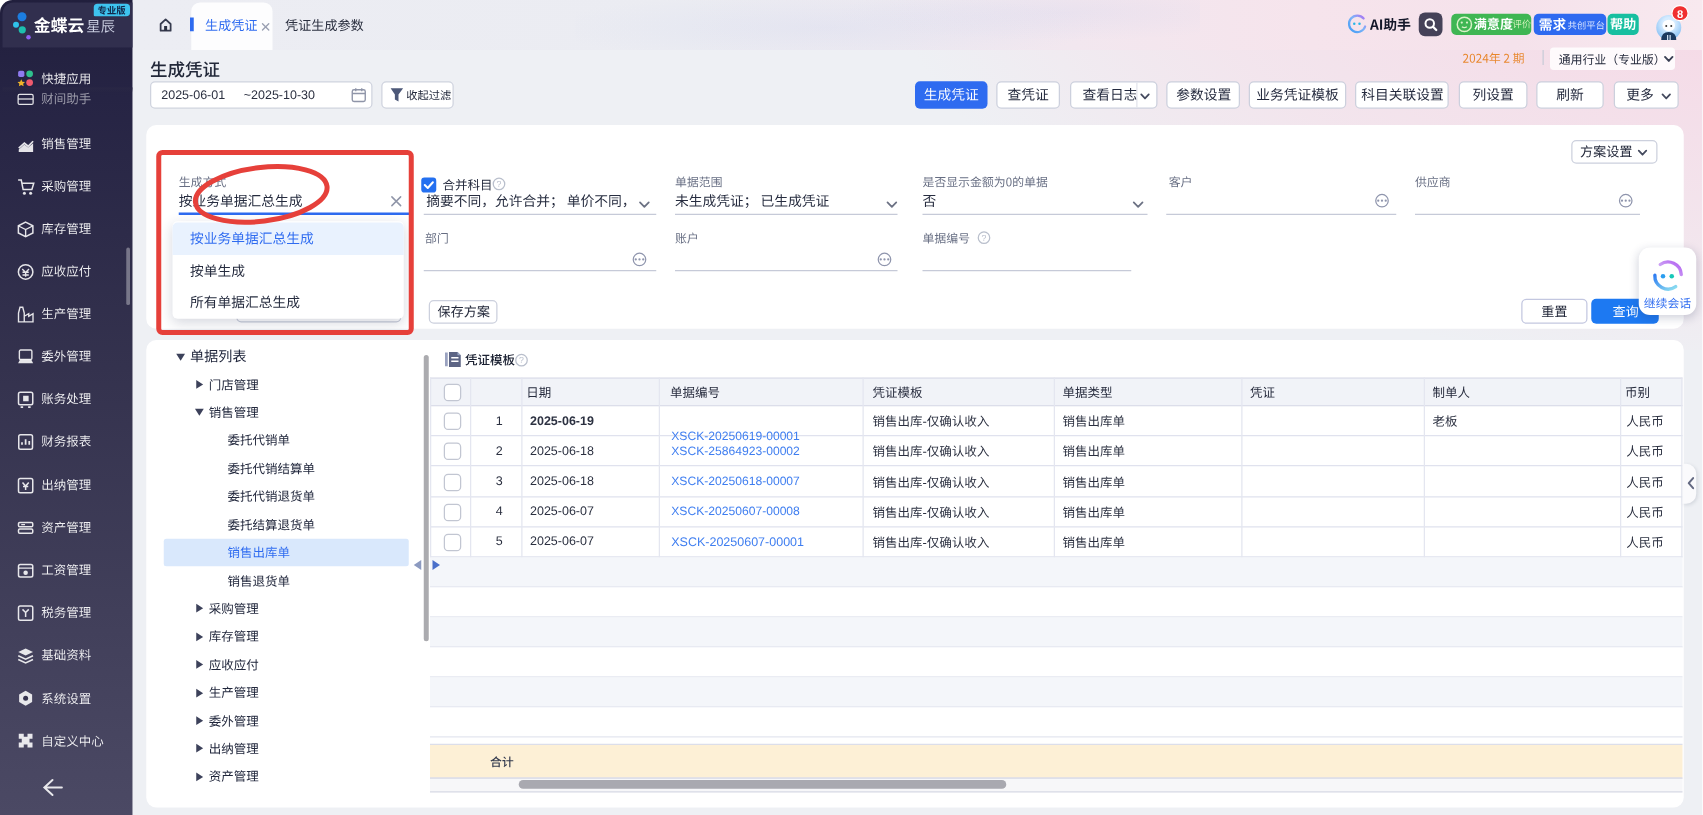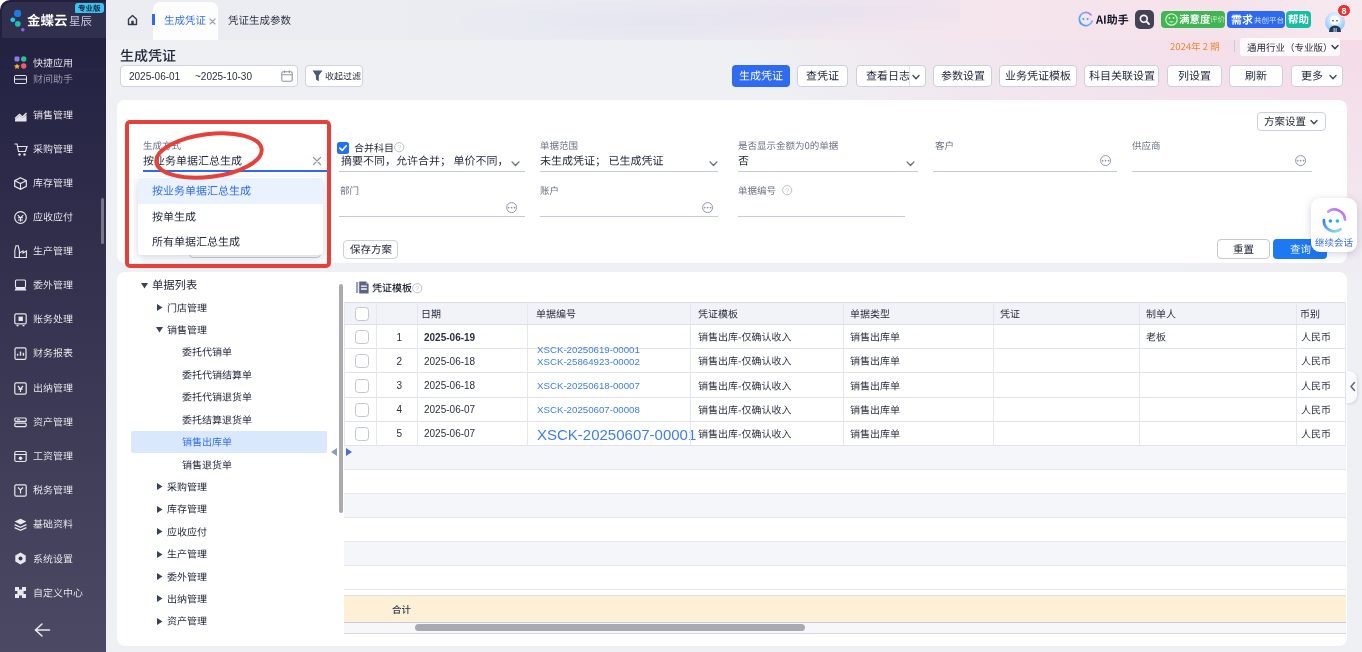--- a/index.html
+++ b/index.html
@@ -901,21 +901,21 @@
       <svg width="30.0" height="14" style="overflow:visible">
         <use href="#t76" fill="#2b3040" transform="translate(0,10.6) scale(0.010000,-0.010000)"></use>
       </svg>
     </div>
     <div style="position:absolute;left:344px;top:445.0px;width:1002px;height:1px;background:#e0e2ee;"></div>
     <svg style="position:absolute;left:355px;top:426.90000000000003px;overflow:visible;" width="14" height="14" viewBox="0 0 14 14">
       <rect x="0.5" y="0.5" width="13" height="13" rx="3" fill="#fff" stroke="#c2c6d2" stroke-width="1"></rect>
     </svg>
     <div style="position:absolute;left:396.5px;top:426.4px;font-size:10px;font-weight:400;color:#2b3040;line-height:15px;white-space:nowrap;">5</div>
     <div style="position:absolute;left:424px;top:426.4px;font-size:10px;font-weight:400;color:#2b3040;line-height:15px;white-space:nowrap;">2025-06-07</div>
-    <div style="position:absolute;left:537px;top:426.6px;font-size:15px;font-weight:400;color:#3f7ef0;line-height:15px;white-space:nowrap;">XSCK-20250607-00001</div>
+    <div style="position:absolute;left:537px;top:426.6px;font-size:10px;font-weight:400;color:#3f7ef0;line-height:15px;white-space:nowrap;">XSCK-20250607-00001</div>
     <div style="position:absolute;left:698px;top:427.1px;line-height:0;">
       <svg width="93.5" height="14" style="overflow:visible">
         <use href="#t74" fill="#2b3040" transform="translate(0,10.6) scale(0.010000,-0.010000)"></use>
       </svg>
     </div>
     <div style="position:absolute;left:850px;top:427.1px;line-height:0;">
       <svg width="50.0" height="14" style="overflow:visible">
         <use href="#t65" fill="#2b3040" transform="translate(0,10.6) scale(0.010000,-0.010000)"></use>
       </svg>
     </div>

